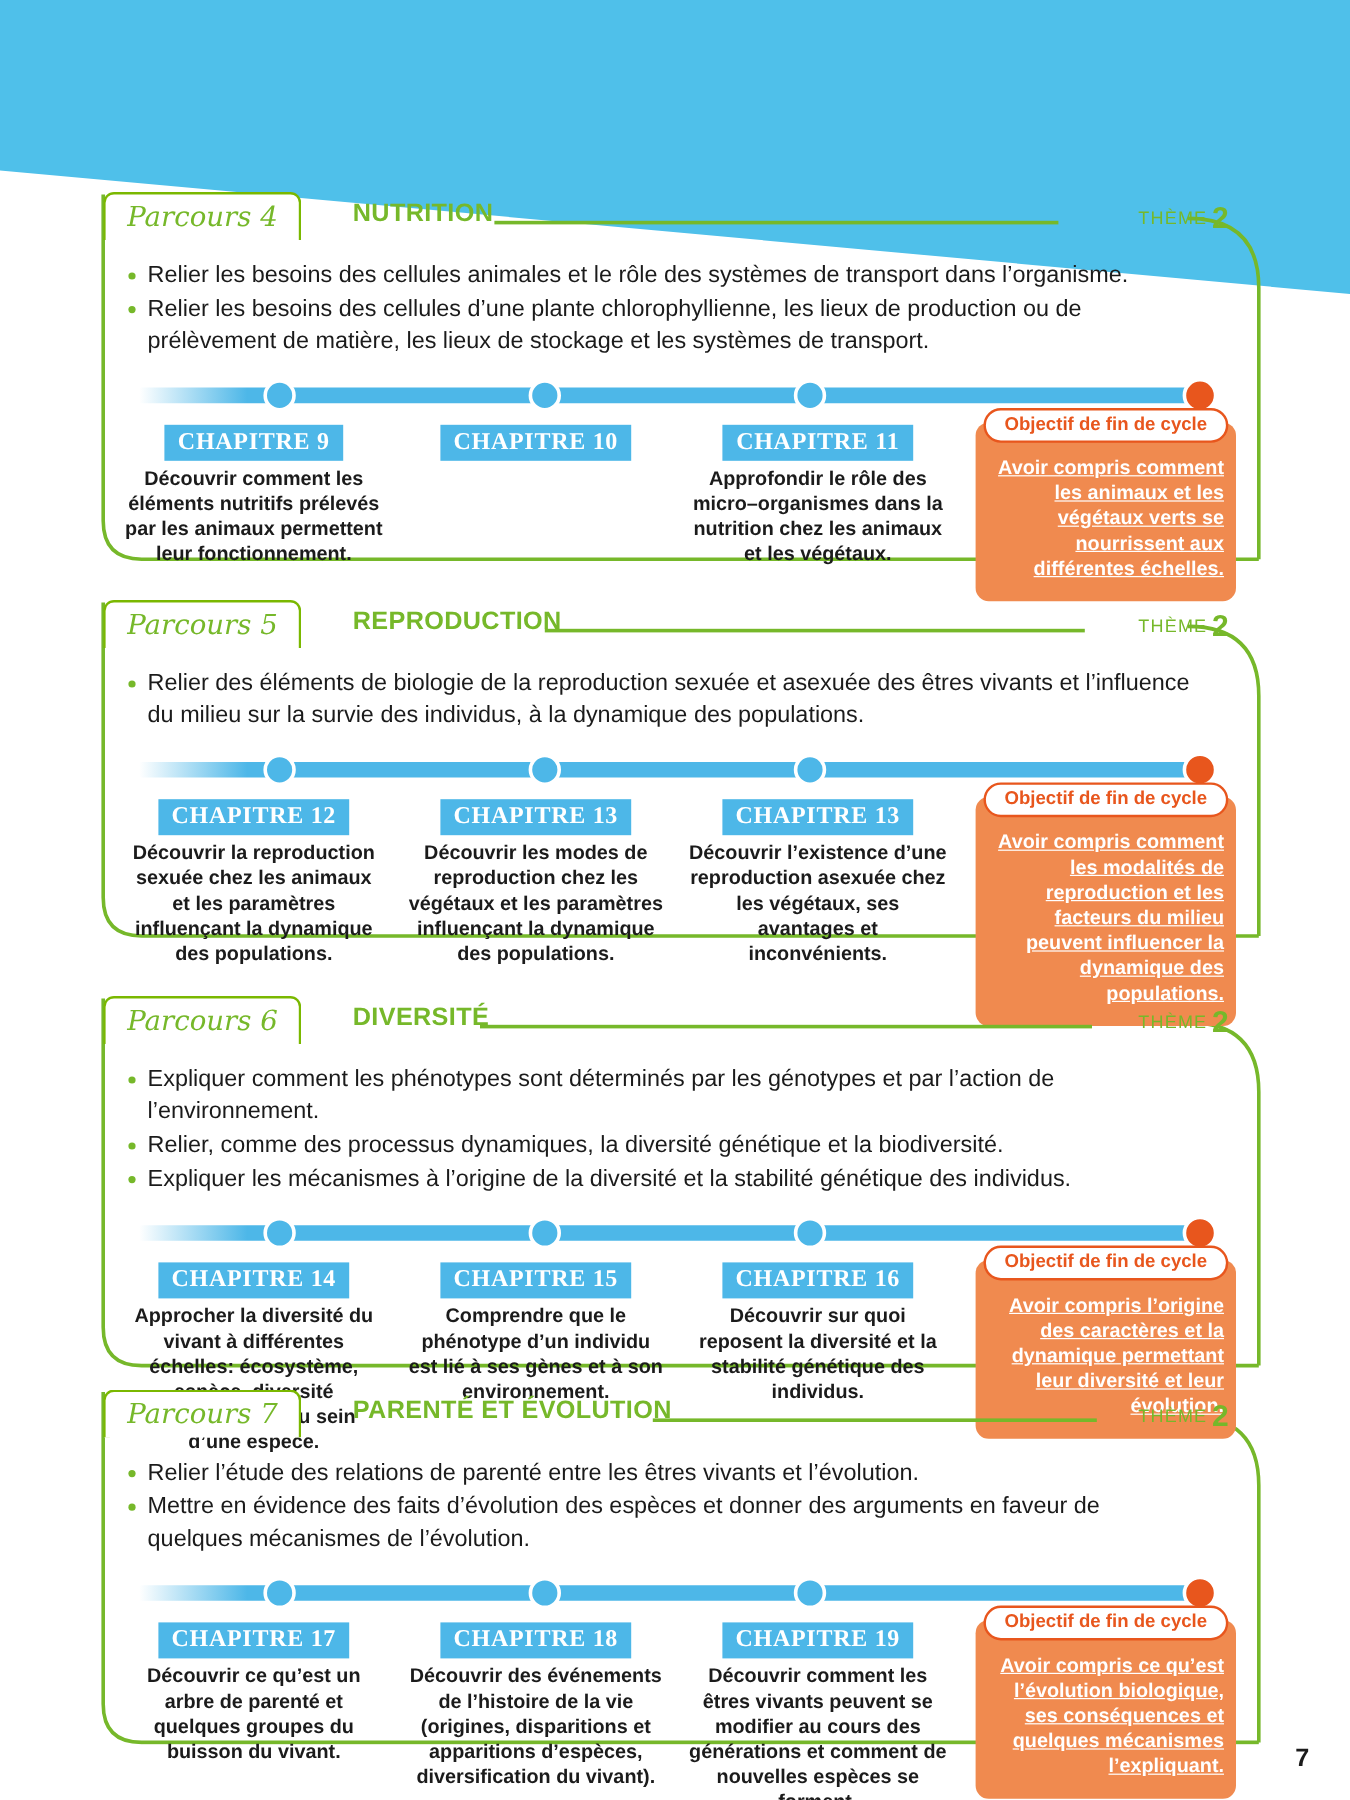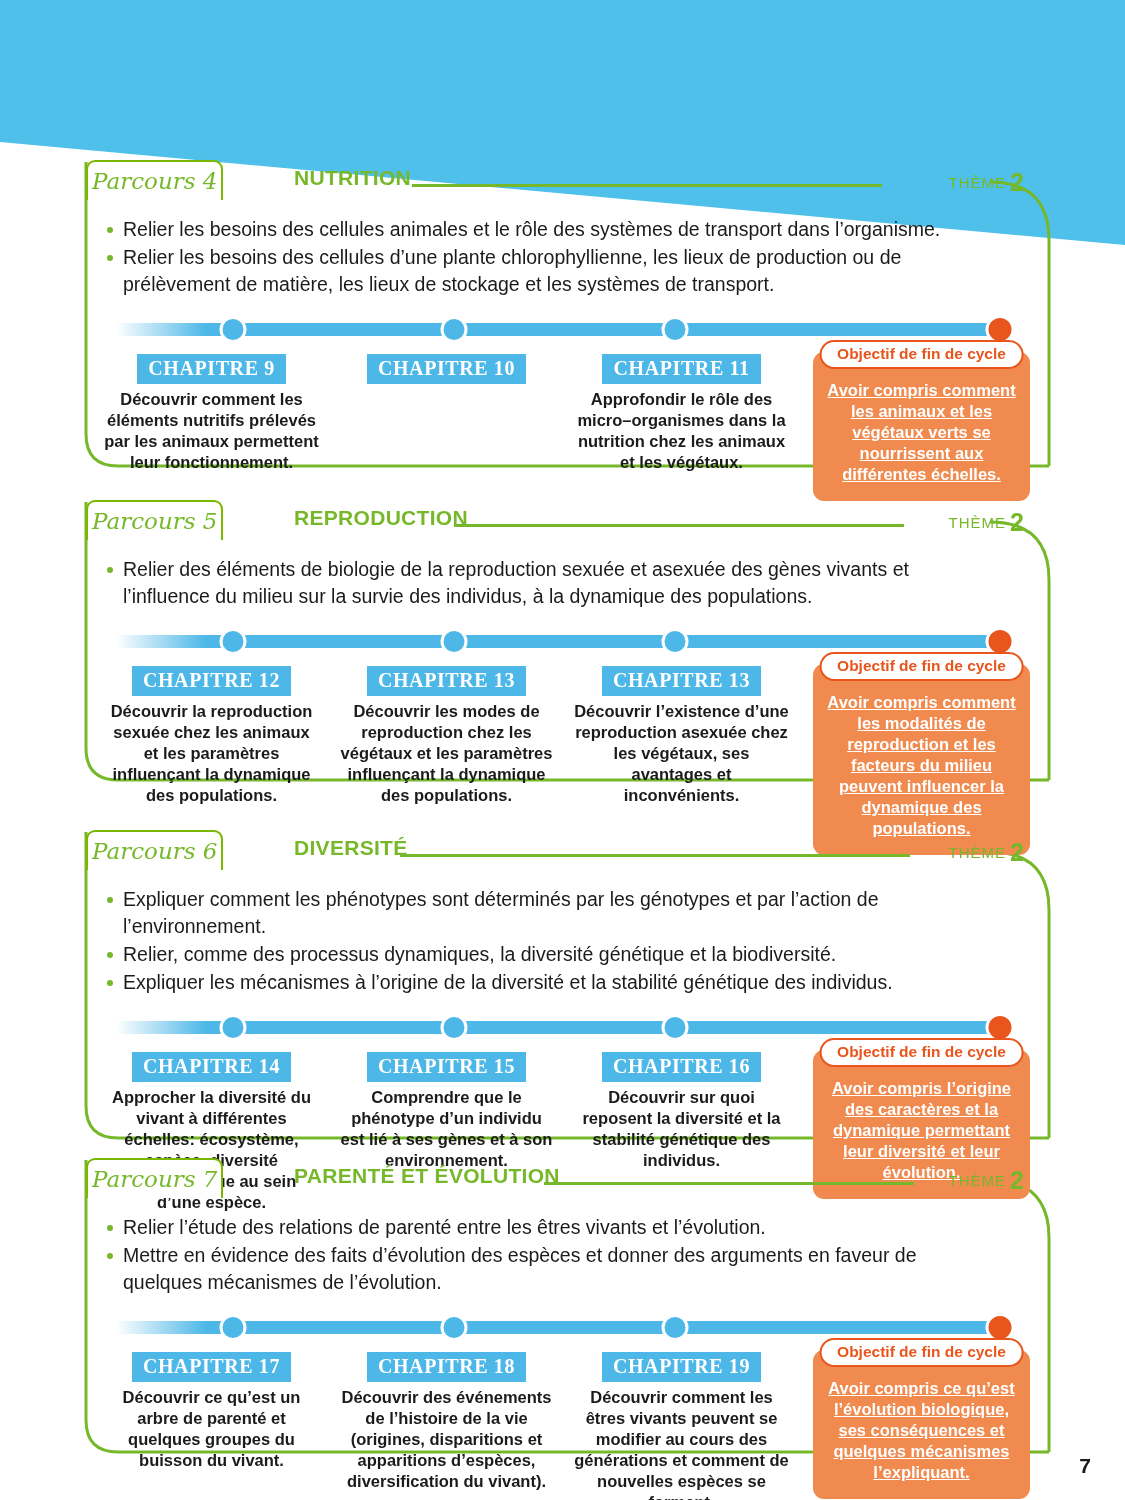--- a/index.html
+++ b/index.html
@@ -66,21 +66,21 @@
     border: 2px solid #7ab800;
     border-bottom: none;
     border-radius: 9px 9px 0 0;
     background: #ffffff;
     color: #76b82a;
     font-family: "DejaVu Serif", serif;
     font-style: italic;
     font-size: 23px;
     line-height: 38px;
     text-align: center;
-    padding: 0 4px;
+    padding: 0 18px;
     white-space: nowrap;
   }
   .card-title {
     position: absolute;
     top: 6px;
     color: #76b82a;
     font-family: "Liberation Sans", sans-serif;
     font-weight: bold;
     font-size: 21px;
     letter-spacing: 0.3px;
@@ -205,21 +205,21 @@
     line-height: 21px;
   }
 
   
   .goal {
     position: relative;
     background: #f08a4f;
     border-radius: 11px;
     padding: 22px 10px 16px 10px;
     margin-top: 12px;
-    text-align: center;
+    text-align: right;
   }
   .goal-badge {
     position: absolute;
     left: 50%;
     top: -12px;
     transform: translateX(-50%);
     background: #ffffff;
     border: 2.5px solid #e8561d;
     border-radius: 18px;
     color: #e8561d;
@@ -306,21 +306,21 @@
           <path d="M14,2 L14,248 Q14,280 46,280 L977,280 M977,280 L977,80 Q977,22 918,22" fill="none" stroke="#76b82a" stroke-width="3"></path>
         </svg>
         <div class="card-inner">
           <div class="card-head">
             <div class="parcours-tab">Parcours 5</div>
             <div class="card-title" style="left: 222px;">Reproduction</div>
             <div class="title-rule" style="left: 382px; width: 450px;"></div>
             <div class="theme-badge"><span>Thème</span><span class="theme-num">2</span></div>
           </div>
           <ul class="objectives">
-            <li>Relier des éléments de biologie de la reproduction sexuée et asexuée des gènes vivants et l’influence du milieu sur la survie des individus, à la dynamique des populations.</li>
+            <li>Relier des éléments de biologie de la reproduction sexuée et asexuée des êtres vivants et l’influence du milieu sur la survie des individus, à la dynamique des populations.</li>
           </ul>
           <div class="timeline">
             <div class="timeline-bar"></div>
             <div class="tl-dot" style="left: 13%;"></div>
             <div class="tl-dot" style="left: 37.5%;"></div>
             <div class="tl-dot" style="left: 62%;"></div>
             <div class="tl-dot end" style="left: calc(100% - 18px);"></div>
           </div>
           <div class="cols">
             <div class="col"><div class="chapter-tag">Chapitre 12</div><div class="chapter-text">Découvrir la reproduction sexuée chez les animaux et les paramètres influençant la dynamique des populations.</div></div>

